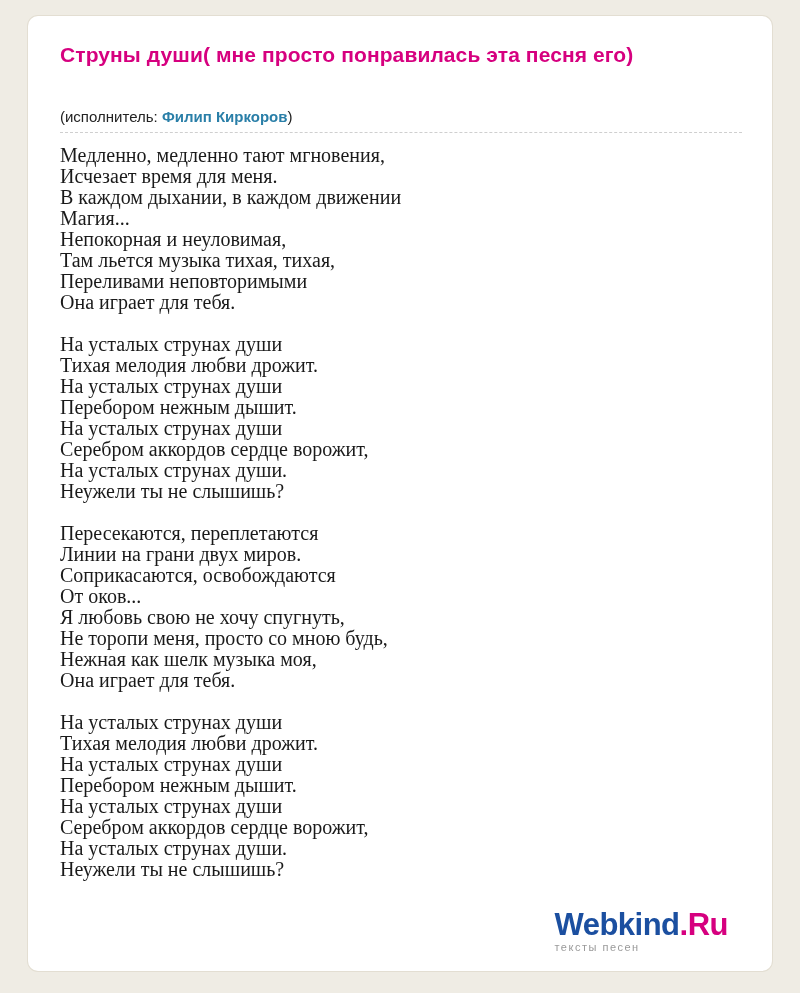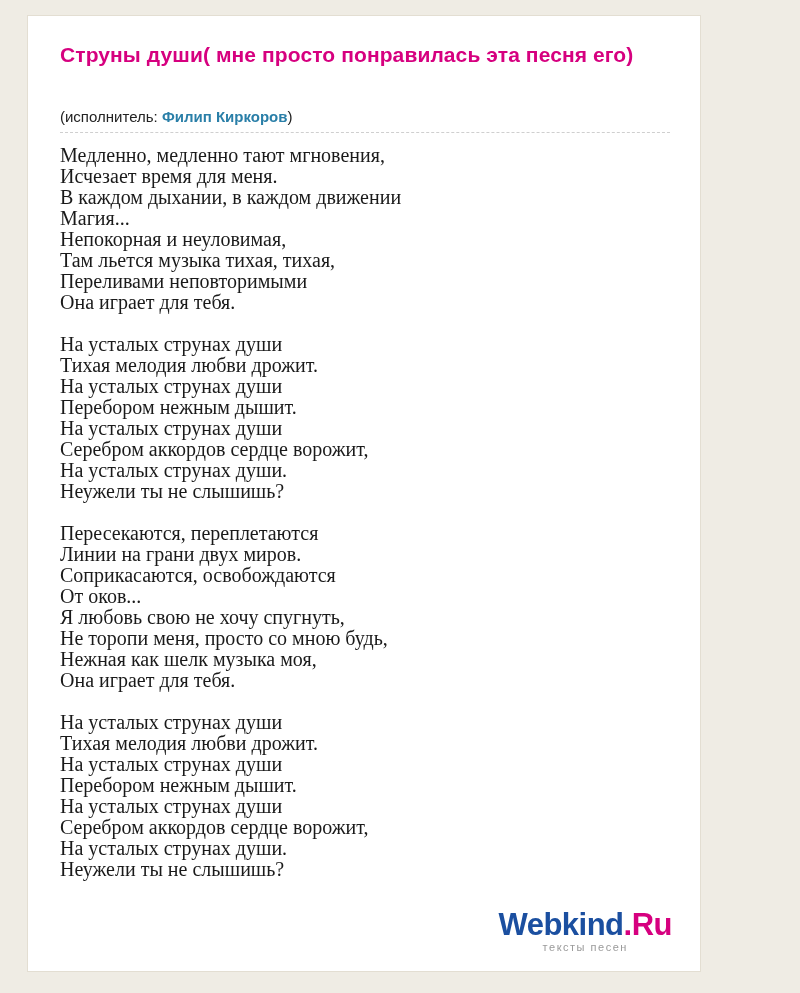--- a/index.html
+++ b/index.html
@@ -10,26 +10,27 @@
     width: 800px;
     height: 993px;
     background: #efece4;
     font-family: "Liberation Sans", sans-serif;
     overflow: hidden;
   }
   .page {
     position: absolute;
     left: 28px;
     top: 16px;
-    width: 672px;
+    width: 744px;
     height: 955px;
     background: #ffffff;
     box-sizing: border-box;
     padding: 26px 30px 0 32px;
     box-shadow: 0 0 0 1px #e3ded2;
+    border-radius: 10px;
   }
   .song-title {
     color: #d6007f;
     font-size: 21px;
     line-height: 26px;
     font-weight: bold;
     font-family: "Liberation Sans", sans-serif;
     margin: 0 0 6px 0;
     letter-spacing: 0.1px;
   }
@@ -51,23 +52,22 @@
     font-family: "Liberation Serif", serif;
     font-size: 20px;
     line-height: 21px;
     color: #1a1a1a;
     white-space: pre-wrap;
     margin: 0;
     padding-top: 2px;
   }
   .footer-logo {
     position: absolute;
-    right: 28px;
+    right: 44px;
     bottom: 18px;
-    text-align: center;
     line-height: 1;
   }
   .footer-logo .logo-main {
     font-family: "Liberation Sans", sans-serif;
     font-size: 31px;
     font-weight: bold;
     color: #1b4fa0;
     letter-spacing: -0.5px;
   }
   .footer-logo .logo-ru {

